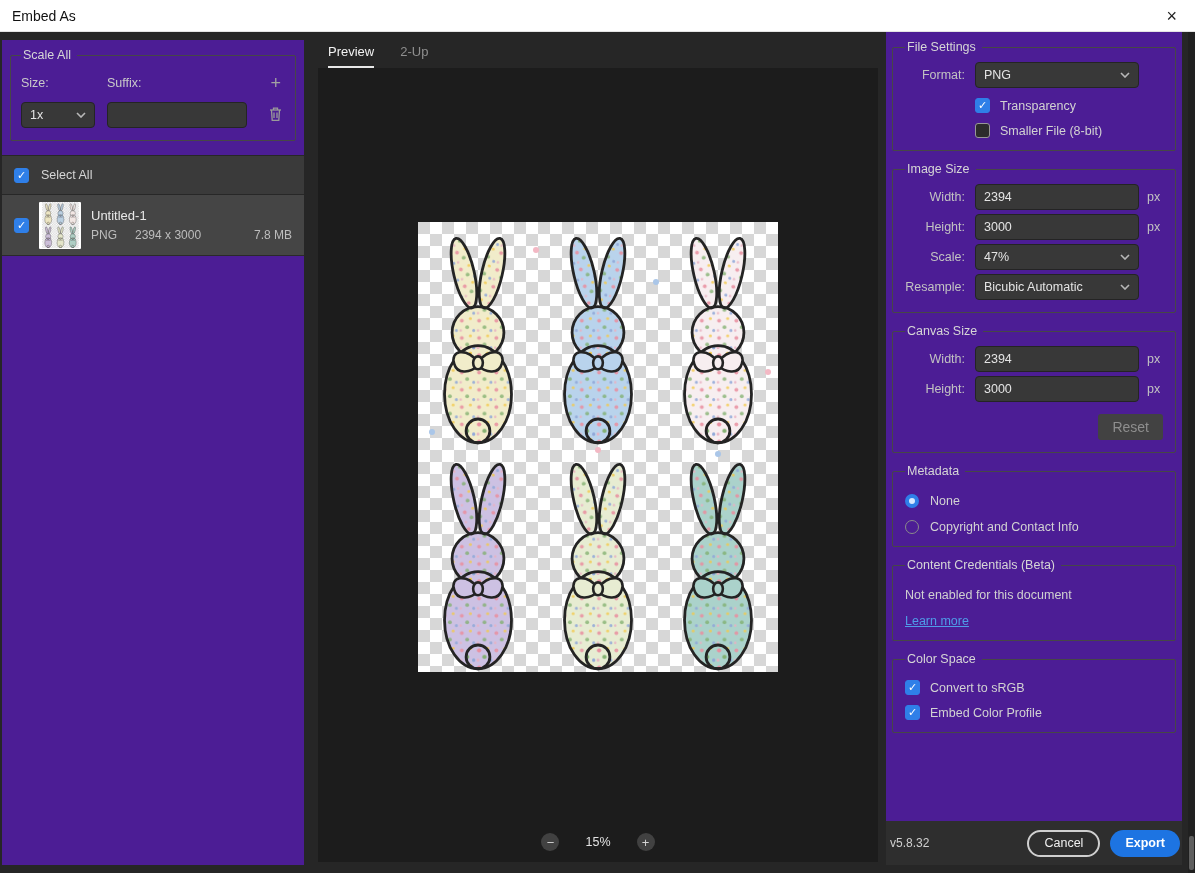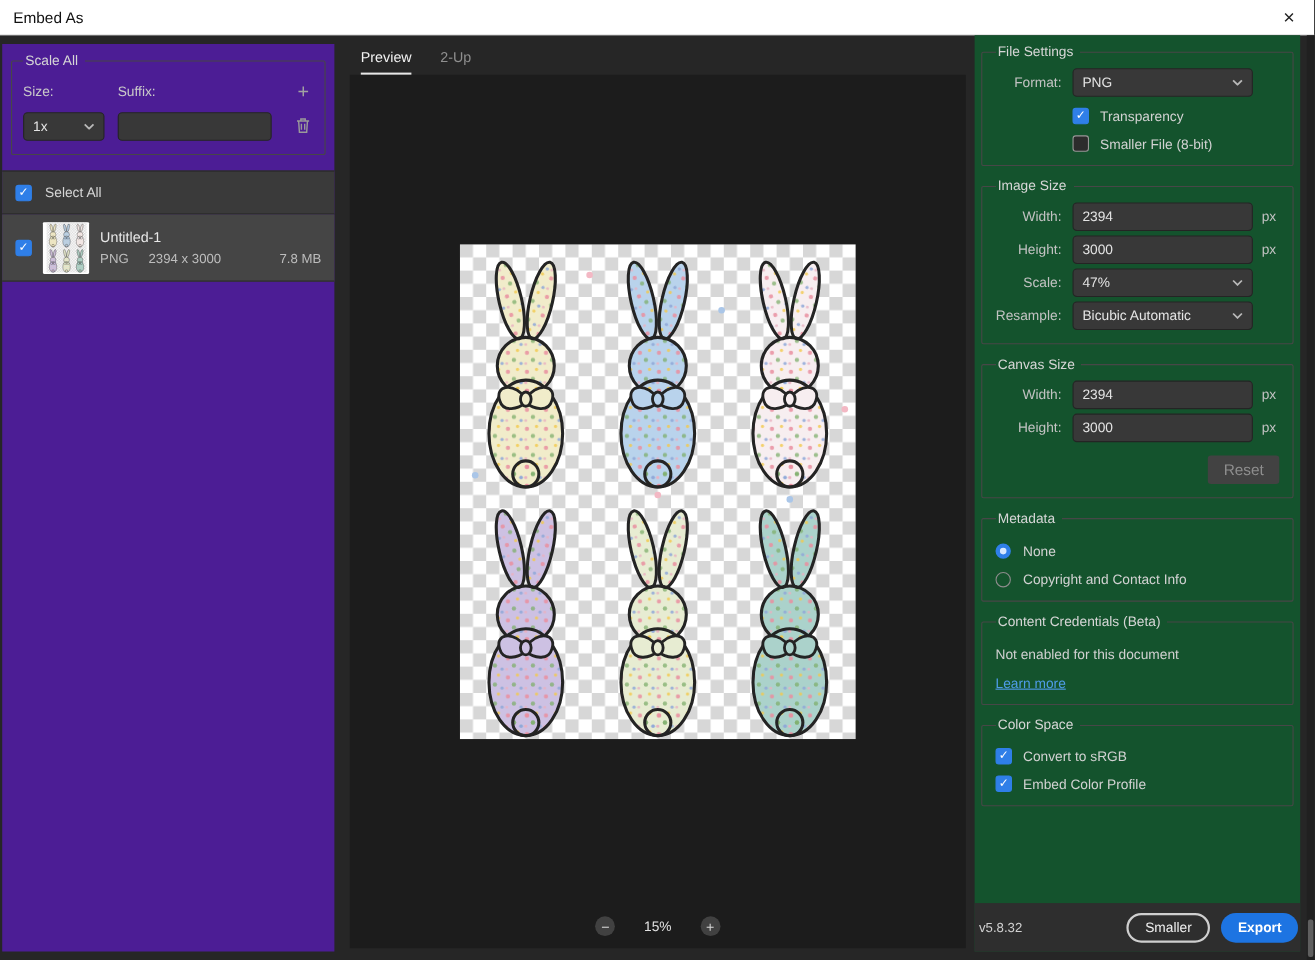--- a/index.html
+++ b/index.html
@@ -104,21 +104,21 @@
     display:flex; align-items:center; justify-content:center; gap:26px;
   }
   .zoom-btn {
     width:18px; height:18px; border-radius:50%; border:none; cursor:pointer;
     background:#414141; color:#d6d6d6; font-size:13px; line-height:1;
     display:flex; align-items:center; justify-content:center; padding:0;
   }
   .zoom-level { color:#e2e2e2; }
 
   
-  .right-panel { position:absolute; left:886px; top:32px; width:296px; bottom:8px; background:#14532d; }
+  .right-panel { position:absolute; left:886px; top:32px; width:296px; bottom:8px; background:#4c1d95; }
   .right-scroll { position:absolute; inset:8px 0 44px 0; overflow:hidden; padding:0 6px; }
   .right-scroll fieldset.group { margin:0 0 11px 0; padding:4px 12px 12px 12px; }
   .frow { display:flex; align-items:center; margin-top:4px; }
   .flabel { width:60px; text-align:right; margin-right:10px; color:#c2c2c2; flex:none; }
   .fctl { width:164px; }
   .px { margin-left:8px; color:#c2c2c2; }
   .indent { margin-left:70px; }
   .chk-row { display:flex; align-items:center; gap:10px; margin-top:10px; cursor:pointer; }
   .chk-row .lbl, .radio-row .lbl { color:#d2d2d2; }
   .radio-row { display:flex; align-items:center; gap:11px; margin-top:12px; cursor:pointer; }
@@ -402,21 +402,21 @@
               <span class="check">✓</span>
             </span>
           <span class="lbl">Embed Color Profile</span>
         </div>
       </fieldset>
 
     </div>
 
     <div class="footer">
       <span class="version">v5.8.32</span>
-      <button class="btn btn-cancel">Smaller</button>
+      <button class="btn btn-cancel">Cancel</button>
       <button class="btn btn-export">Export</button>
     </div>
   </aside>
 
   <div class="scrollbar">
     <div class="scroll-thumb"></div>
   </div>
 
 </div>
 

